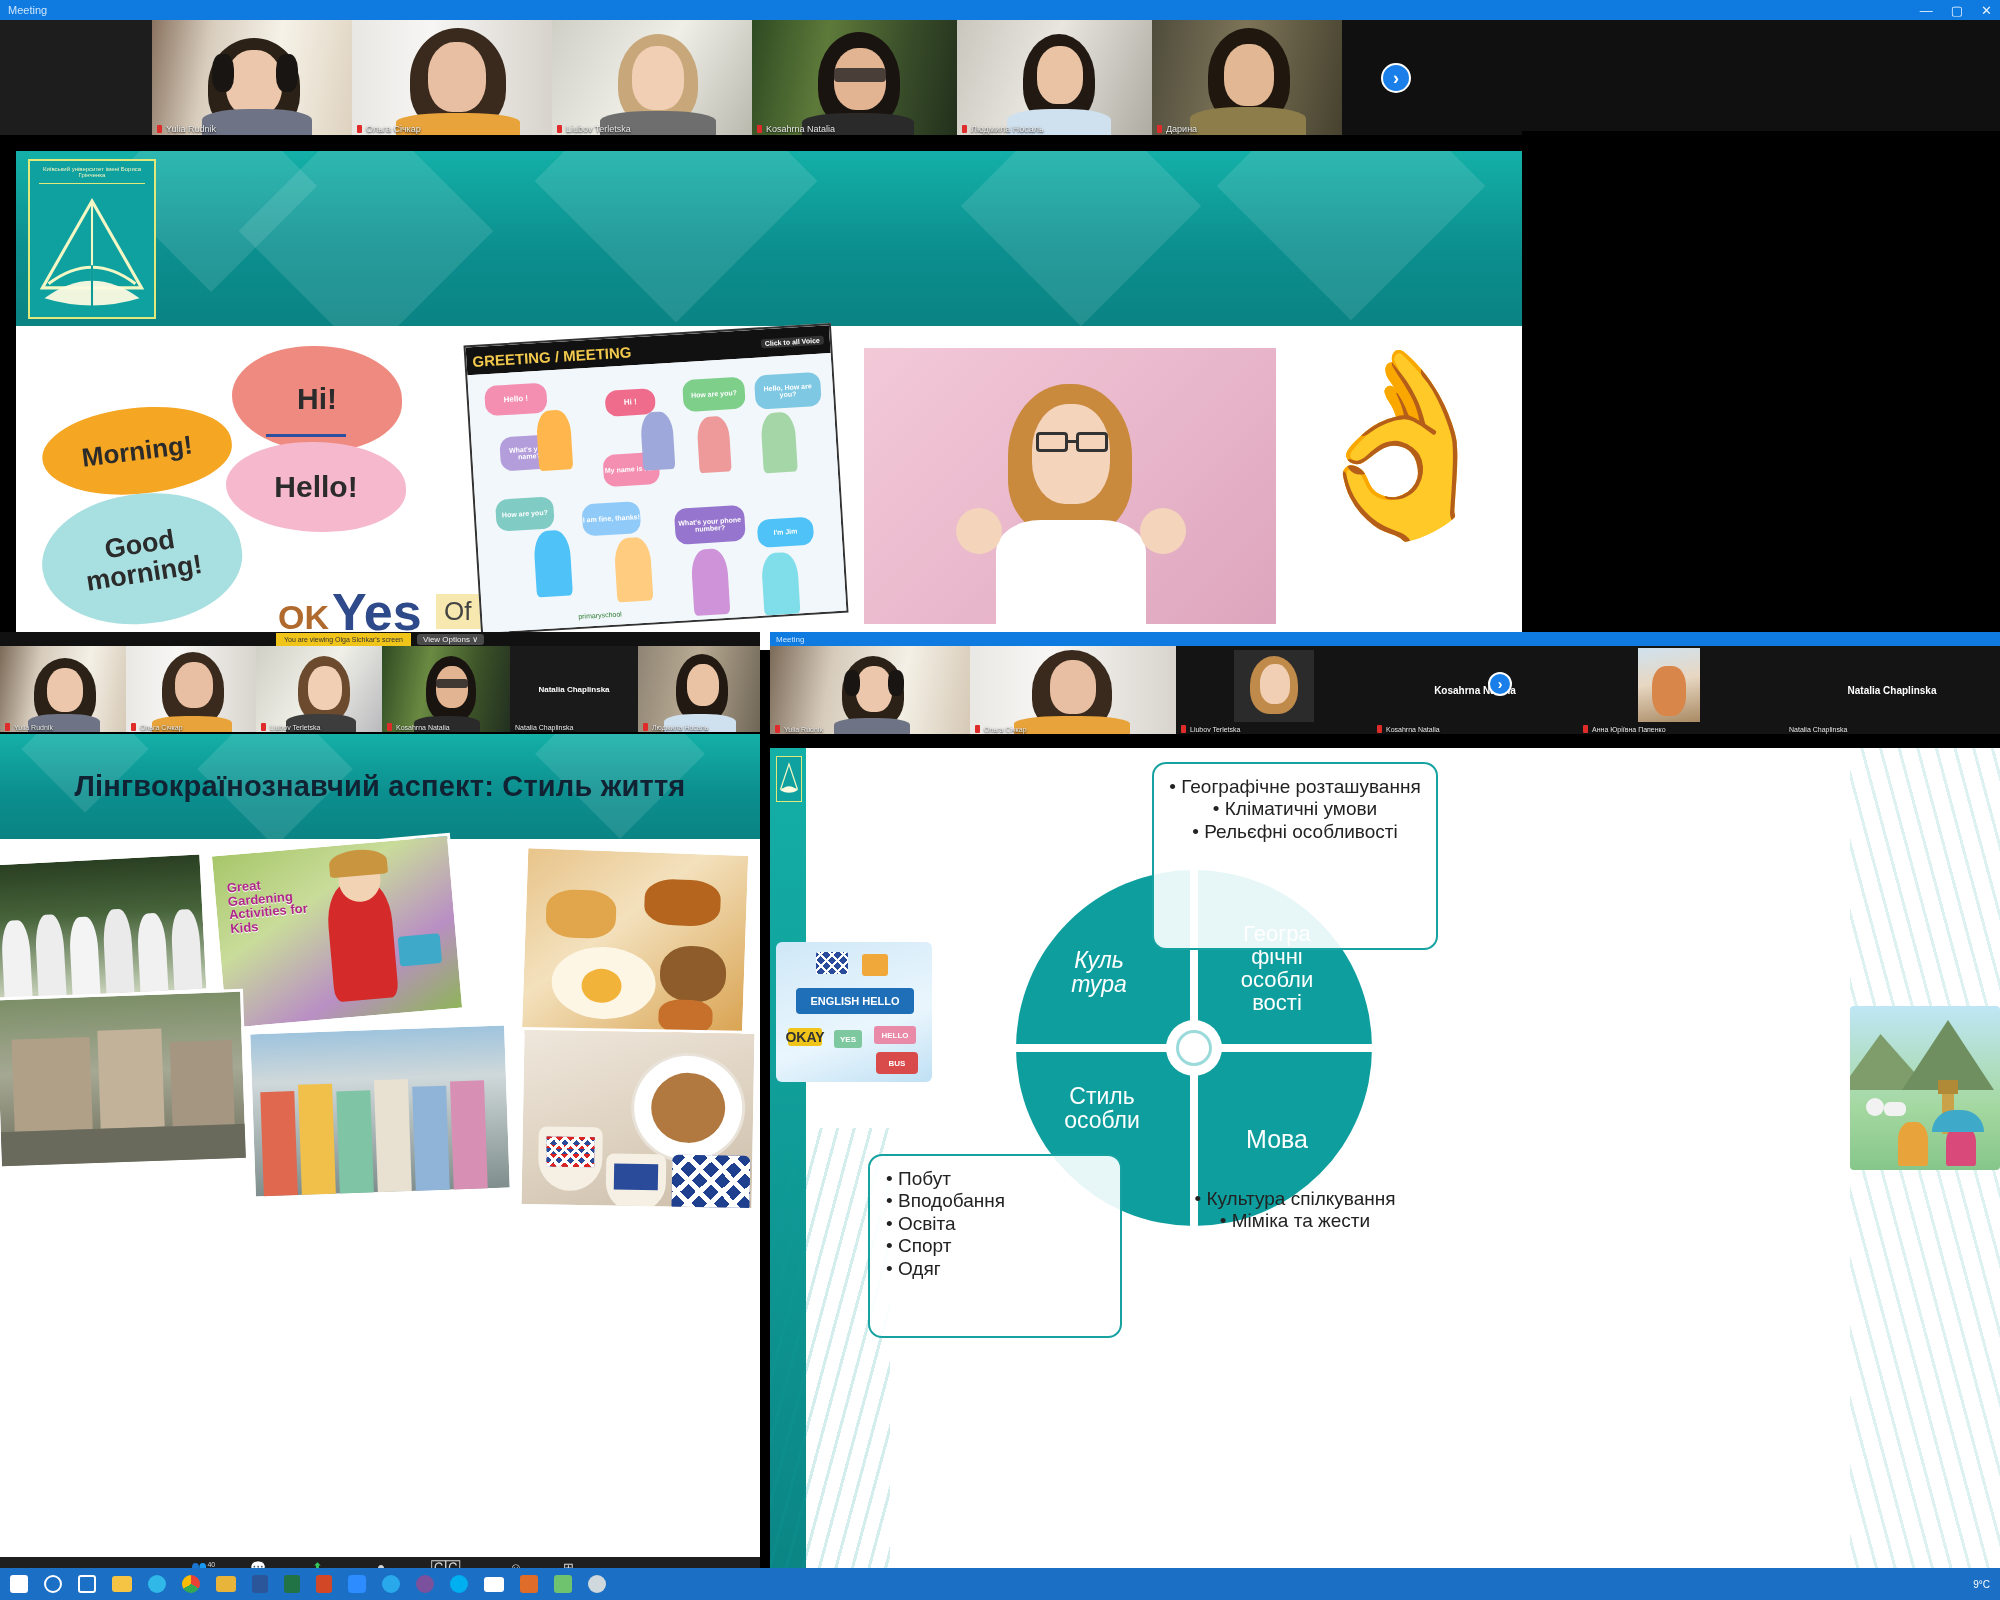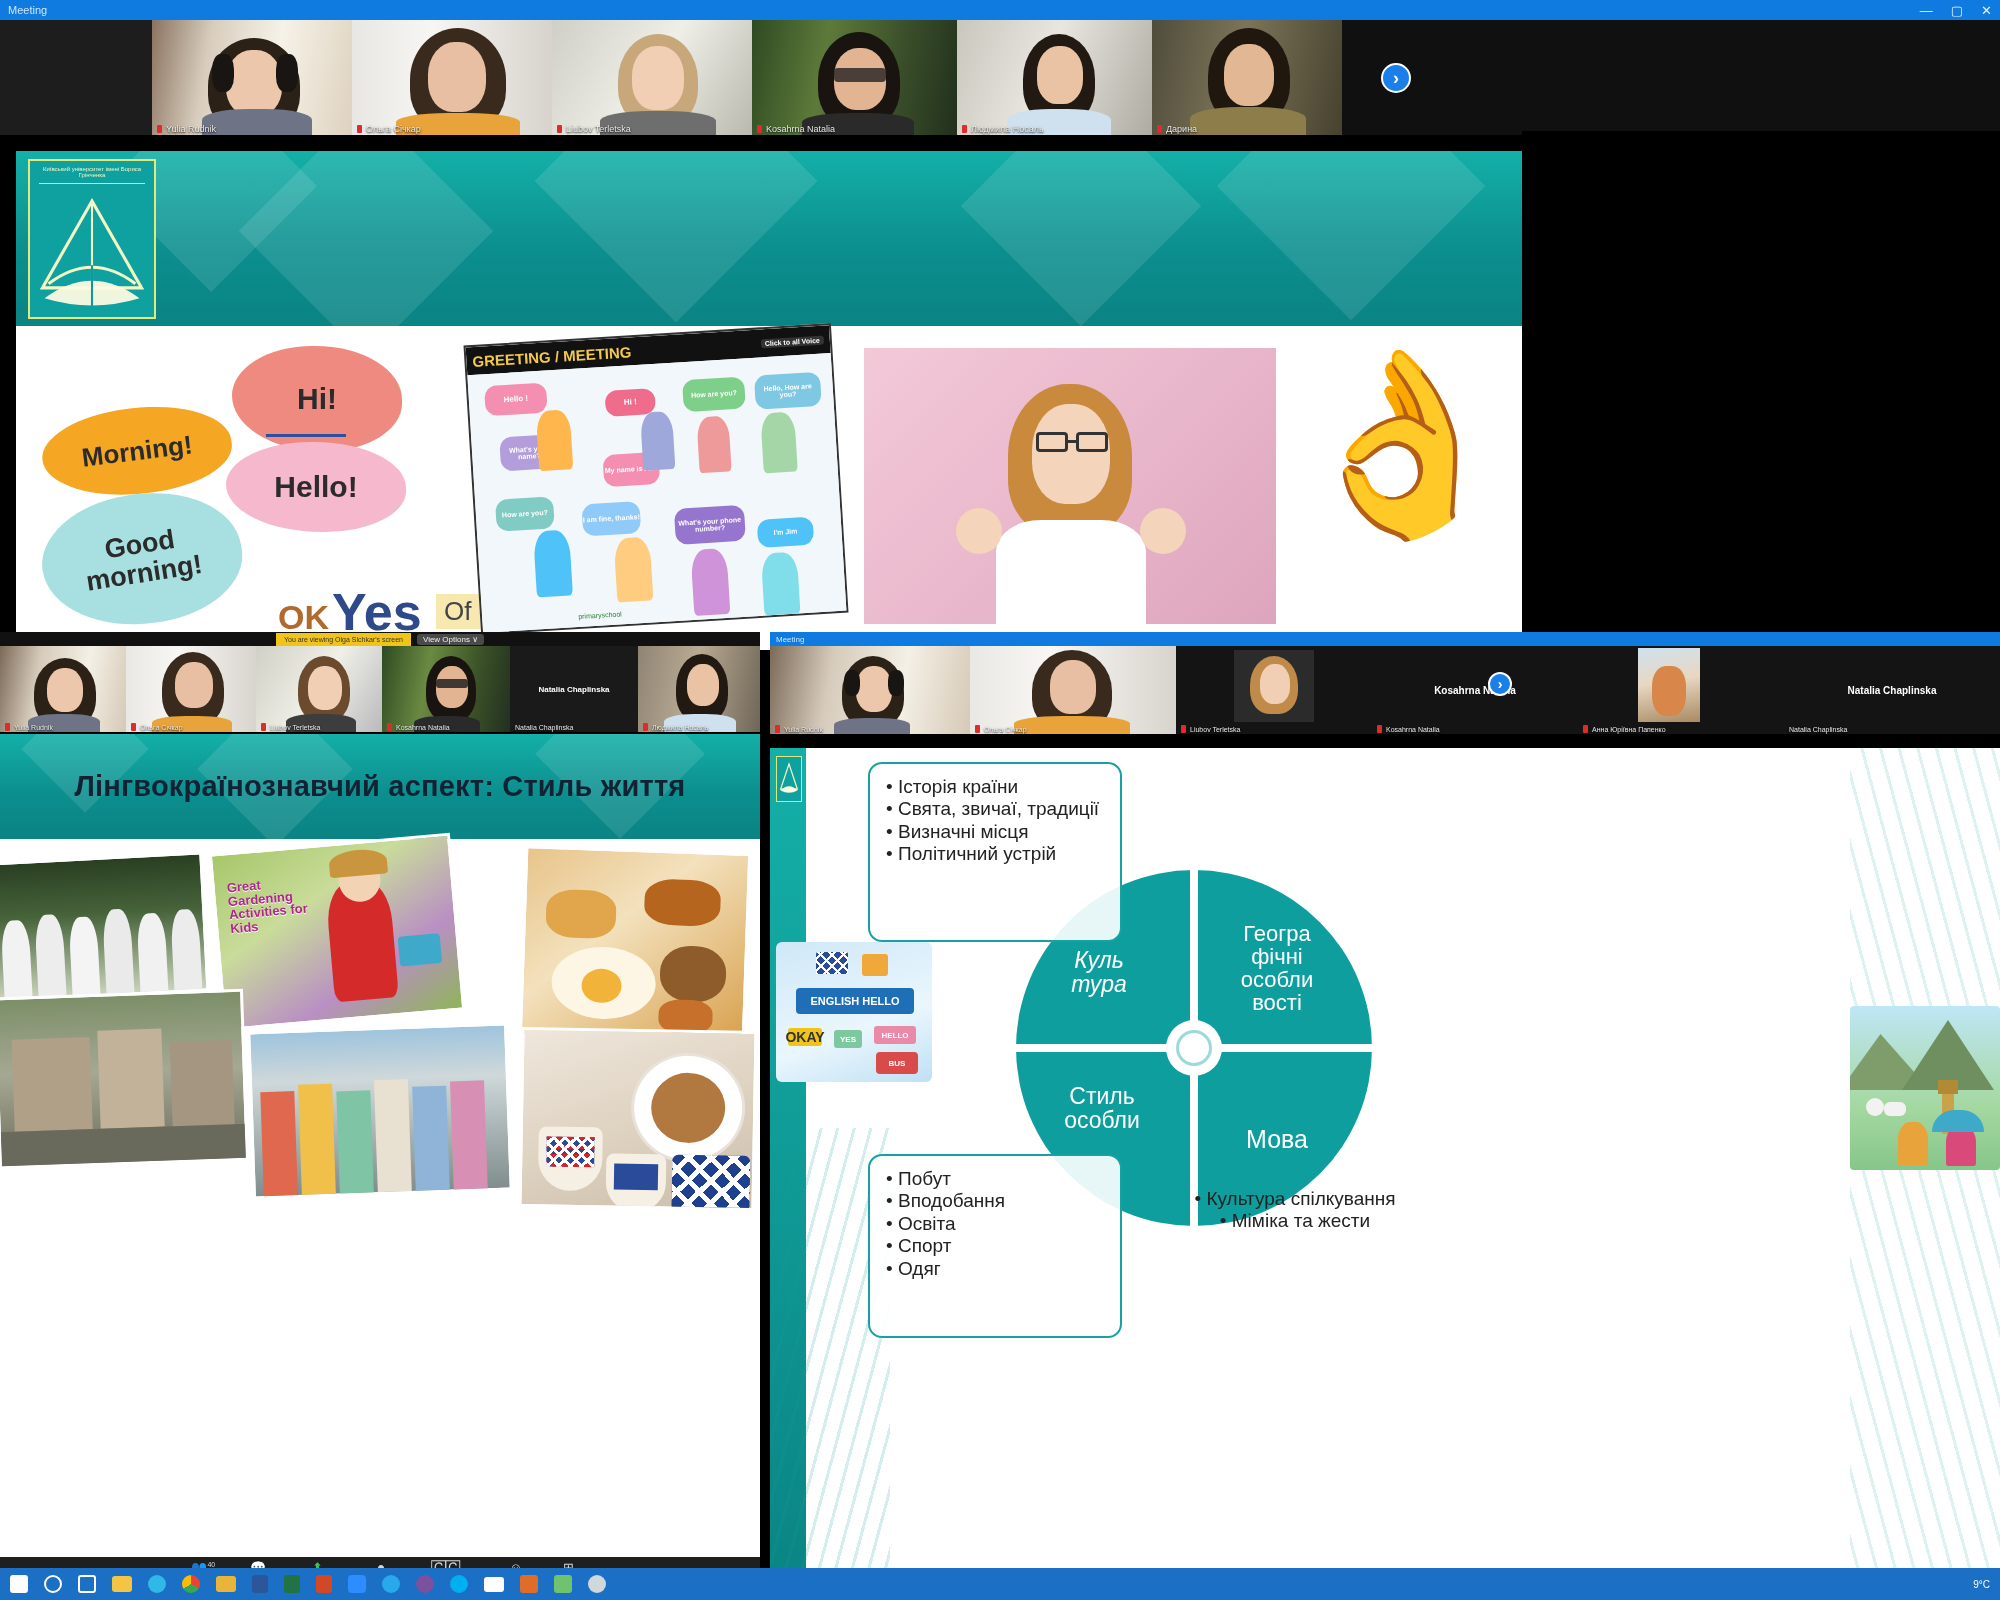--- a/index.html
+++ b/index.html
@@ -610,29 +610,28 @@
     <div class="abs" style="left:420px;top:122px;width:8px;height:356px;background:#fff;"></div>
     <div class="abs" style="left:246px;top:296px;width:356px;height:8px;background:#fff;"></div>
     <div class="abs" style="left:396px;top:272px;width:56px;height:56px;border-radius:50%;background:#fff;"></div>
     <div class="abs" style="left:406px;top:282px;width:36px;height:36px;border-radius:50%;border:3px solid #9bdada;"></div>
 
     <div class="quad-label" style="left:274px;top:200px;width:110px;font-size:23px;font-style:italic;">Куль тура</div>
     <div class="quad-label" style="left:452px;top:174px;width:110px;font-size:22px;">Геогра фічні особли вості</div>
     <div class="quad-label" style="left:274px;top:336px;width:116px;font-size:23px;">Стиль особли</div>
     <div class="quad-label" style="left:452px;top:378px;width:110px;font-size:25px;">Мова</div>
 
-    <div class="callout" style="left:98px;top:14px;width:254px;height:180px;padding:12px 8px 0 14px;font-size:19px;">
+
+    <div class="callout nobull" style="left:382px;top:14px;width:286px;height:188px;padding:12px 14px 0;font-size:19px;">
       <ul>
-        <li>Історія країни</li>
-        <li>Свята, звичаї, традиції</li>
-        <li>Визначні місця</li>
-        <li>Політичний устрій</li>
+        <li>Географічне розташування</li>
+        <li>Кліматичні умови</li>
+        <li>Рельєфні особливості</li>
       </ul>
     </div>
-
 
     <div class="callout" style="left:98px;top:406px;width:254px;height:184px;padding:12px 8px 0 14px;font-size:19px;">
       <ul>
         <li>Побут</li>
         <li>Вподобання</li>
         <li>Освіта</li>
         <li>Спорт</li>
         <li>Одяг</li>
       </ul>
     </div>

